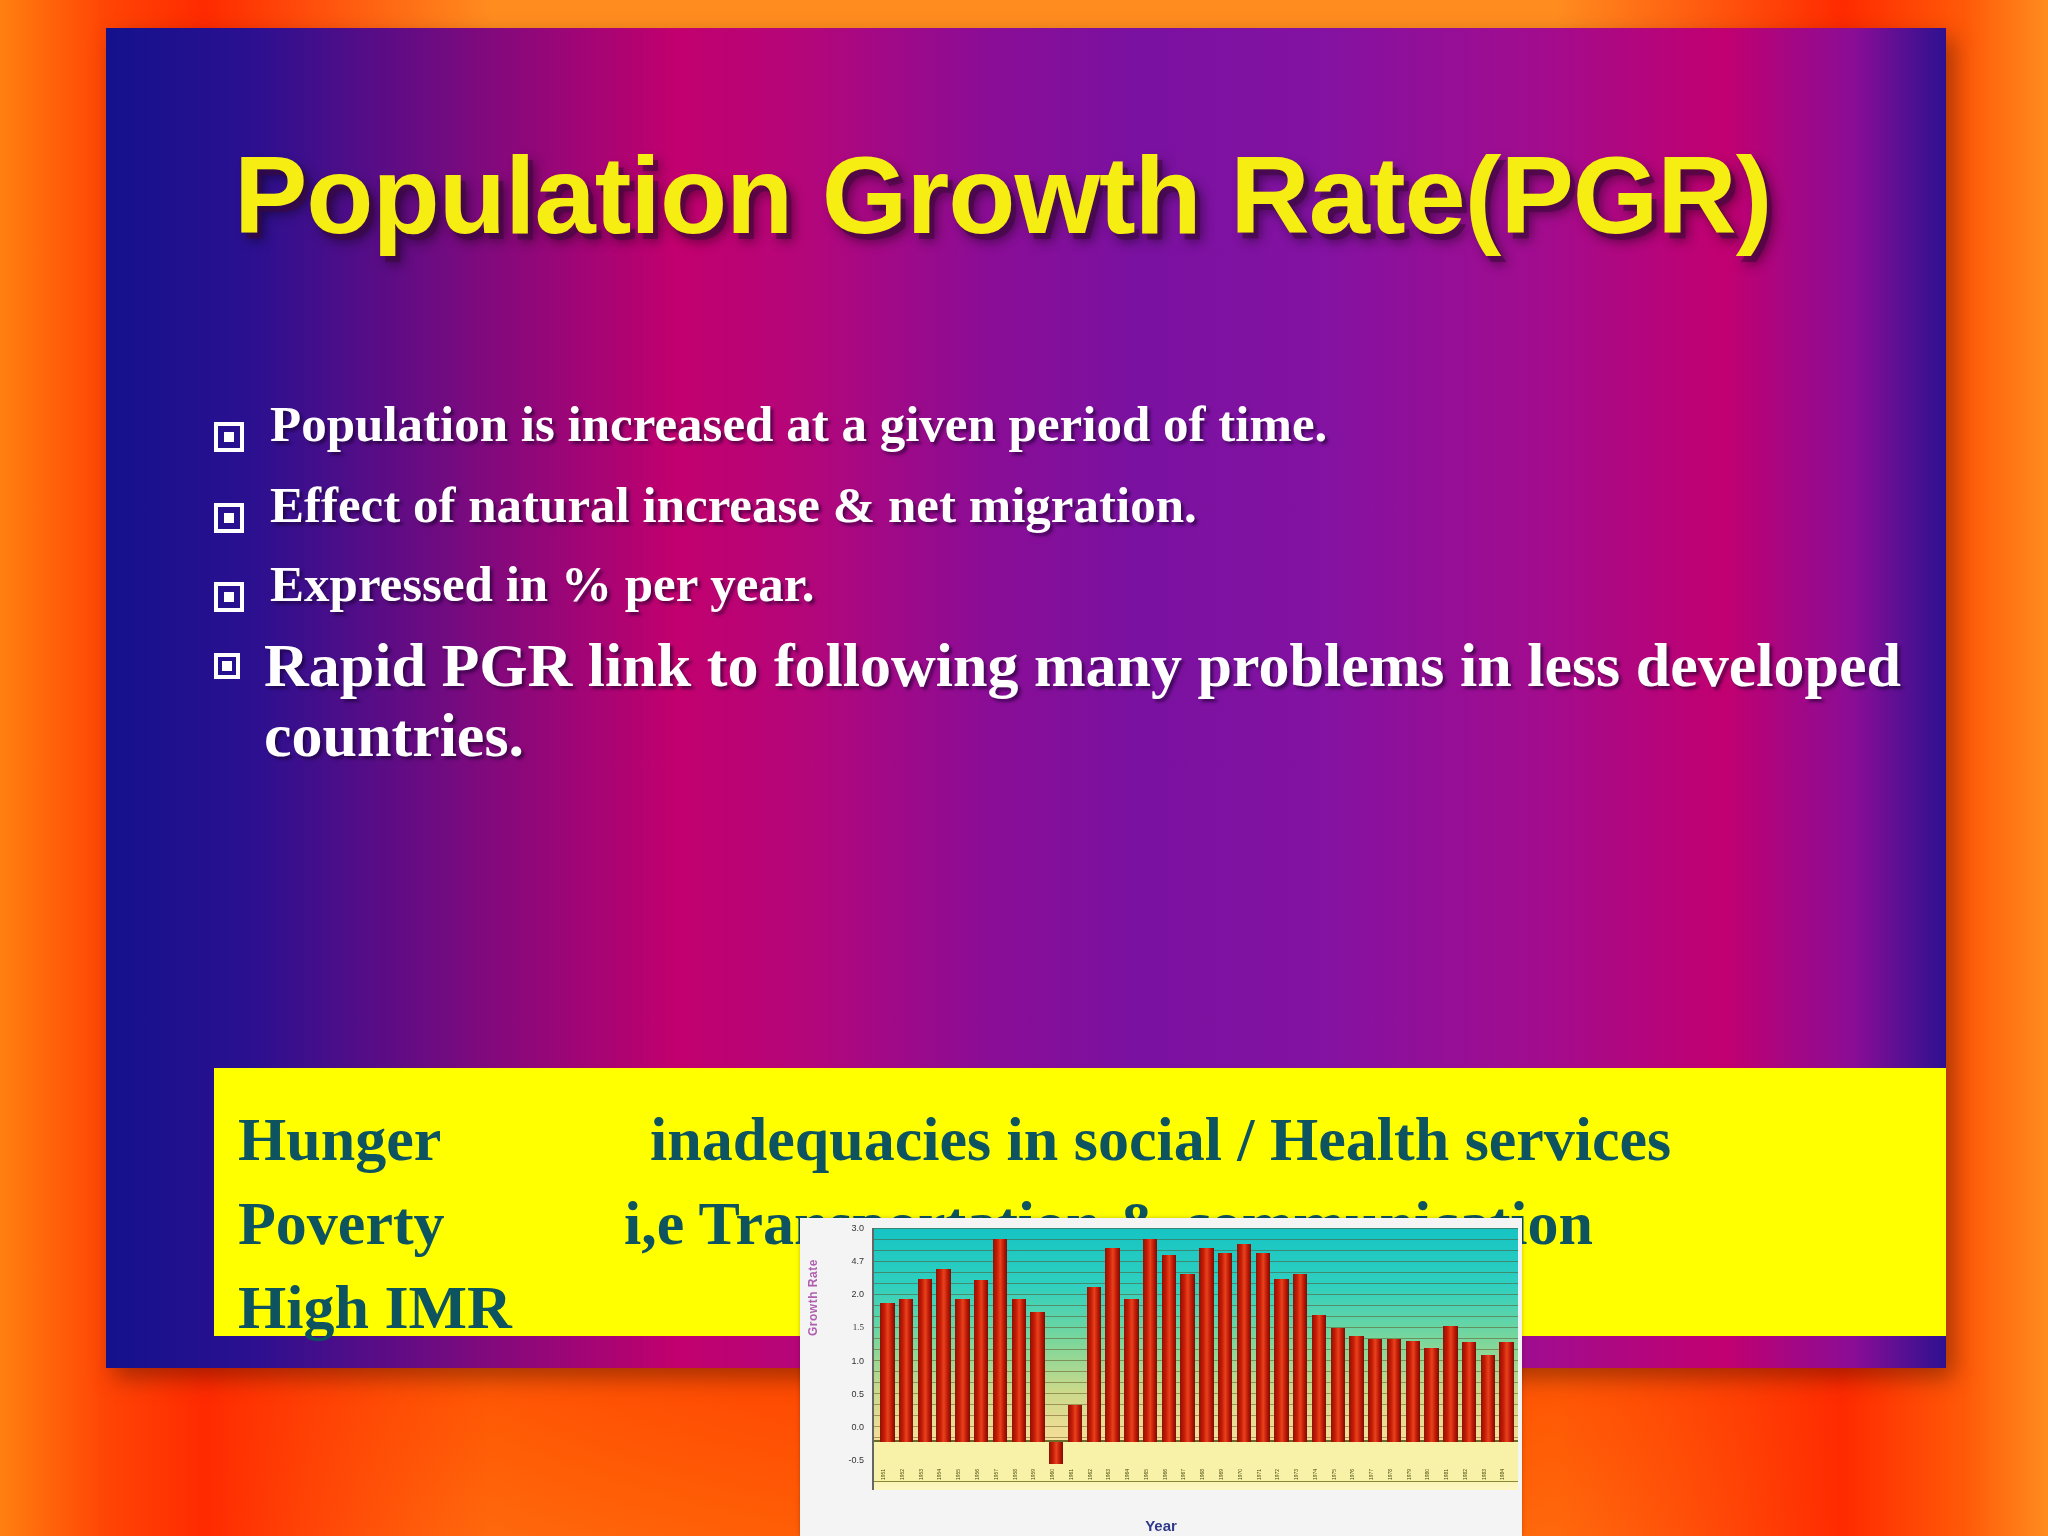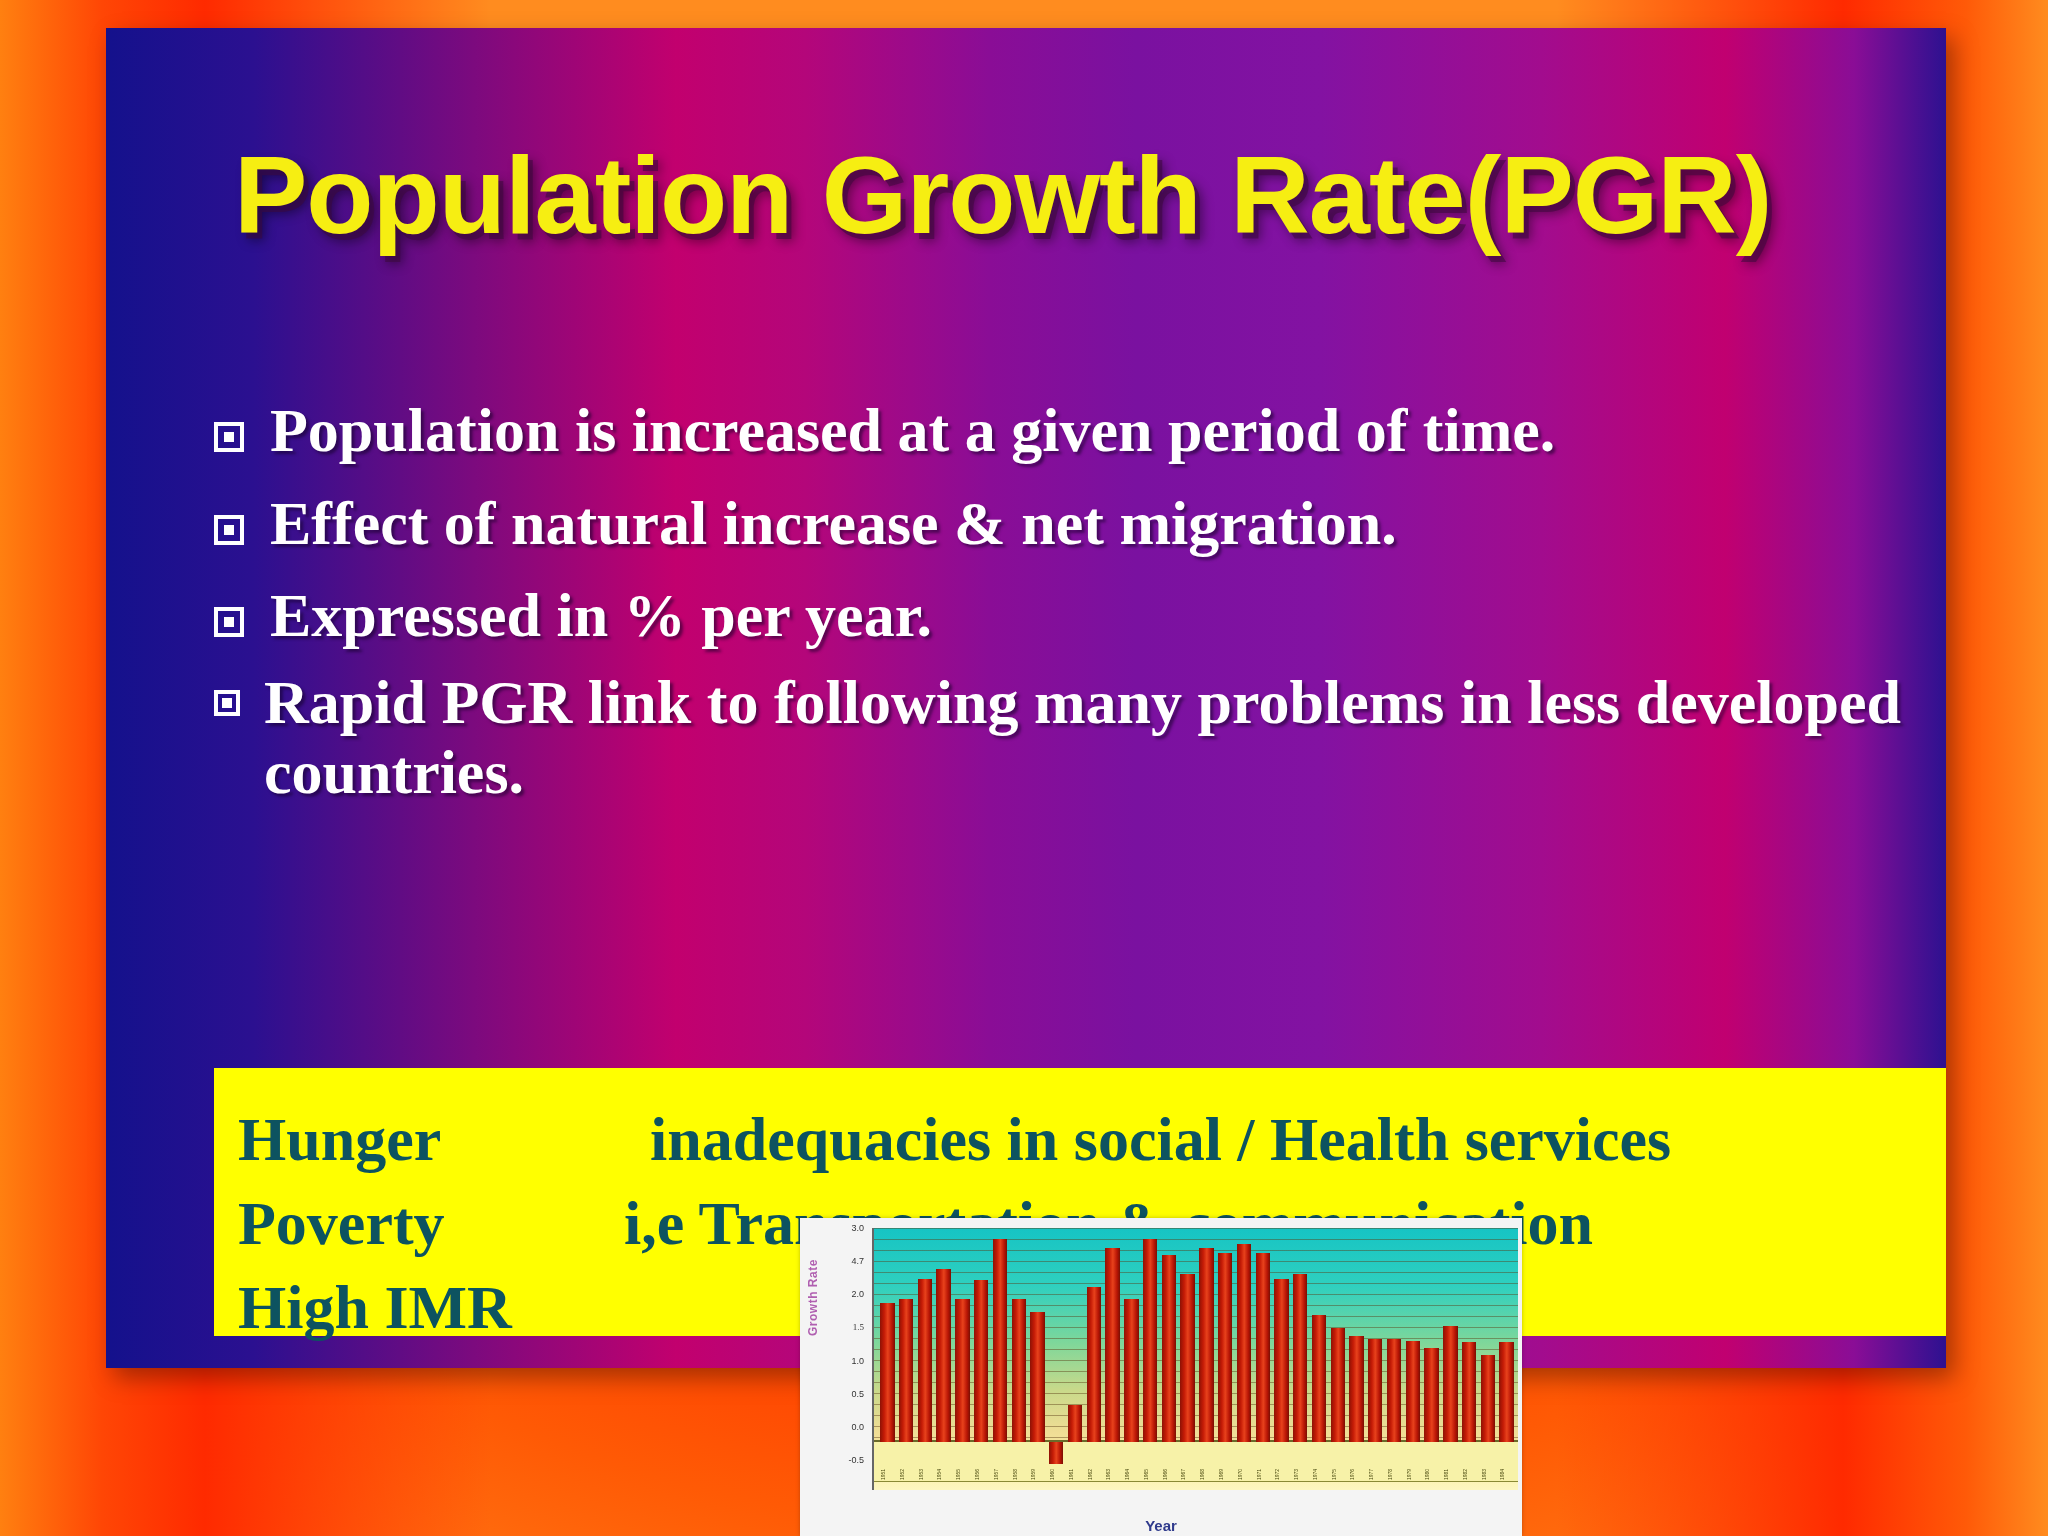--- a/index.html
+++ b/index.html
@@ -59,21 +59,21 @@
   }
   .bullet-mark::after{
     content:"";position:absolute;left:50%;top:50%;
     width:10px;height:10px;margin:-5px 0 0 -5px;background:#ffffff;
   }
   .bullet-text{
     color:#ffffff;font-weight:bold;line-height:1.12;
     text-shadow:3px 3px 3px rgba(20,0,40,.55);
     font-family:"Liberation Serif",serif;
   }
-  .size-lg .bullet-text{font-size:62px;}
+  .size-lg .bullet-text{font-size:51px;}
   .size-lg .bullet-mark{margin-top:26px;}
   .size-sm .bullet-text{font-size:62px;}
   .size-sm .bullet-mark{width:26px;height:26px;border-width:4px;margin-top:22px;margin-right:24px;}
   .r1{margin-bottom:24px;}
   .r2{margin-bottom:22px;}
   .r3{margin-bottom:18px;}
 
   
   #callout{
     position:absolute;left:108px;top:1040px;width:1737px;height:268px;

